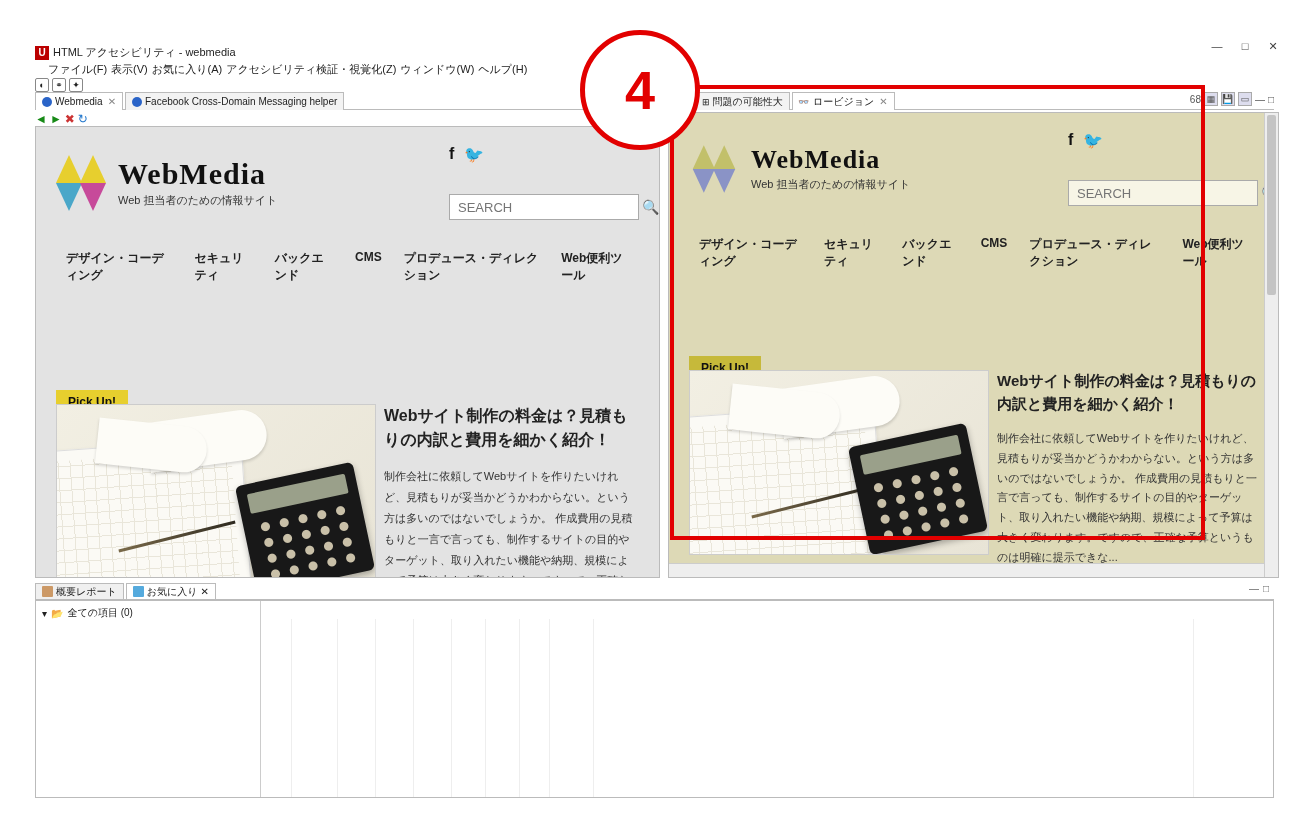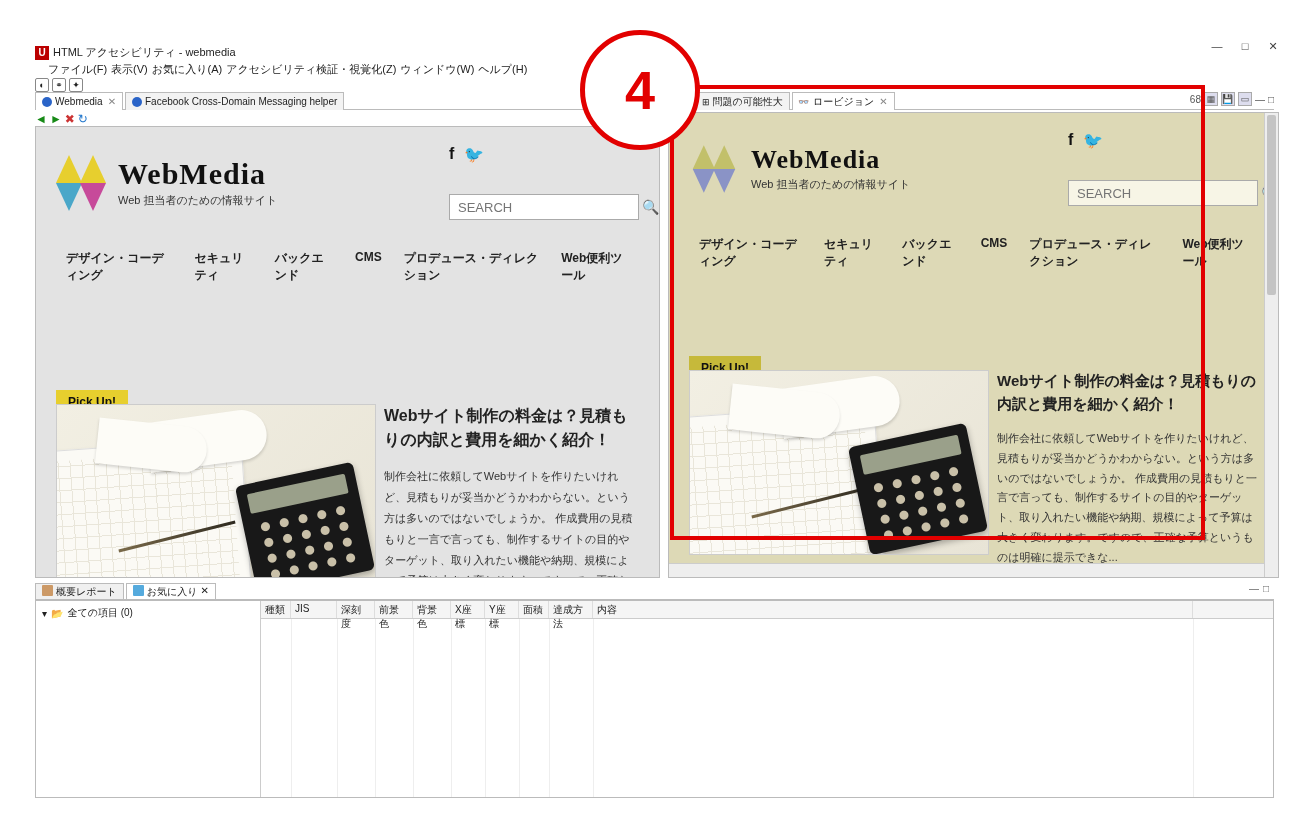--- a/index.html
+++ b/index.html
@@ -59,21 +59,21 @@
 .wm-img .calc::after{content:"";position:absolute;top:38px;left:12px;right:12px;bottom:10px;background:radial-gradient(circle at 10% 12%,#c9c0a8 0 4px,transparent 5px),radial-gradient(circle at 30% 12%,#c9c0a8 0 4px,transparent 5px),radial-gradient(circle at 50% 12%,#c9c0a8 0 4px,transparent 5px),radial-gradient(circle at 70% 12%,#c9c0a8 0 4px,transparent 5px),radial-gradient(circle at 90% 12%,#c9c0a8 0 4px,transparent 5px),radial-gradient(circle at 10% 38%,#c9c0a8 0 4px,transparent 5px),radial-gradient(circle at 30% 38%,#c9c0a8 0 4px,transparent 5px),radial-gradient(circle at 50% 38%,#c9c0a8 0 4px,transparent 5px),radial-gradient(circle at 70% 38%,#c9c0a8 0 4px,transparent 5px),radial-gradient(circle at 90% 38%,#c9c0a8 0 4px,transparent 5px),radial-gradient(circle at 10% 64%,#c9c0a8 0 4px,transparent 5px),radial-gradient(circle at 30% 64%,#c9c0a8 0 4px,transparent 5px),radial-gradient(circle at 50% 64%,#c9c0a8 0 4px,transparent 5px),radial-gradient(circle at 70% 64%,#c9c0a8 0 4px,transparent 5px),radial-gradient(circle at 90% 64%,#c9c0a8 0 4px,transparent 5px),radial-gradient(circle at 10% 90%,#c9c0a8 0 4px,transparent 5px),radial-gradient(circle at 30% 90%,#c9c0a8 0 4px,transparent 5px),radial-gradient(circle at 50% 90%,#c9c0a8 0 4px,transparent 5px),radial-gradient(circle at 70% 90%,#c9c0a8 0 4px,transparent 5px),radial-gradient(circle at 90% 90%,#c9c0a8 0 4px,transparent 5px)}
 .wm-art{flex:1}
 .wm-art h2{font-size:16px;font-weight:bold;line-height:1.5;margin-bottom:14px}
 .wm-art p{font-size:11px;line-height:1.9;color:#333}
 .pane-right .wm-art p{line-height:1.8}
 .scrollbar-v{position:absolute;right:0;top:0;bottom:0;width:14px;background:#eee;border-left:1px solid #ccc}
 .scrollbar-v .thumb{position:absolute;left:2px;right:2px;top:2px;height:180px;background:#c4c4c4;border-radius:2px}
 .scrollbar-h{position:absolute;left:0;right:14px;bottom:0;height:14px;background:#eee;border-top:1px solid #ccc}
 
 .bottom-tabs{position:absolute;left:35px;right:35px;top:583px;height:17px;border-bottom:1px solid #bbb;display:flex}
-.btab{border:1px solid #bbb;border-bottom:none;background:#f0f0f0;font-size:10px;padding:1px 6px;display:flex;gap:3px;margin-right:2px}
+.btab{border:1px solid #bbb;border-bottom:none;background:#f0f0f0;font-size:10px;padding:1px 6px;display:flex;align-items:center;gap:3px;margin-right:2px}
 .btab.active{background:#fff}
 .btab .bi{width:11px;height:11px;background:#c96;border-radius:1px}
 .btab .bi.blue{background:#5ad}
 .bottom-min{position:absolute;right:40px;top:583px;font-size:10px;color:#666;display:flex;gap:4px}
 
 .bottom{position:absolute;left:35px;right:35px;top:600px;bottom:30px;display:flex;border:1px solid #bbb;background:#fff}
 .tree{width:225px;border-right:1px solid #ccc;font-size:10px;padding:4px 6px}
 .tree .row{display:flex;align-items:center;gap:4px;padding:1px 0}
 .tree .sw{width:10px;height:10px;border:1px solid #555}
 .tree .fold{color:#b8860b}
@@ -282,32 +282,20 @@
 
 <div class="bottom">
   <div class="tree">
     <div class="row">
       <span>▾</span>
       <span class="fold">📂</span>
       <span>全ての項目 (0)</span>
     </div>
   </div>
   <div class="grid">
-    <div class="grid-head" id="grid-head">
-        <div style="width: 30px;">種類</div>
-        <div style="width: 46px;">JIS</div>
-        <div style="width: 38px;">深刻度</div>
-        <div style="width: 38px;">前景色</div>
-        <div style="width: 38px;">背景色</div>
-        <div style="width: 34px;">X座標</div>
-        <div style="width: 34px;">Y座標</div>
-        <div style="width: 30px;">面積</div>
-        <div style="width: 44px;">達成方法</div>
-        <div style="width: 600px;">内容</div>
-      </div>
     <div class="grid-body" id="grid-body">
         <div class="vline" style="left: 30px;"></div>
         <div class="vline" style="left: 76px;"></div>
         <div class="vline" style="left: 114px;"></div>
         <div class="vline" style="left: 152px;"></div>
         <div class="vline" style="left: 190px;"></div>
         <div class="vline" style="left: 224px;"></div>
         <div class="vline" style="left: 258px;"></div>
         <div class="vline" style="left: 288px;"></div>
         <div class="vline" style="left: 332px;"></div>

